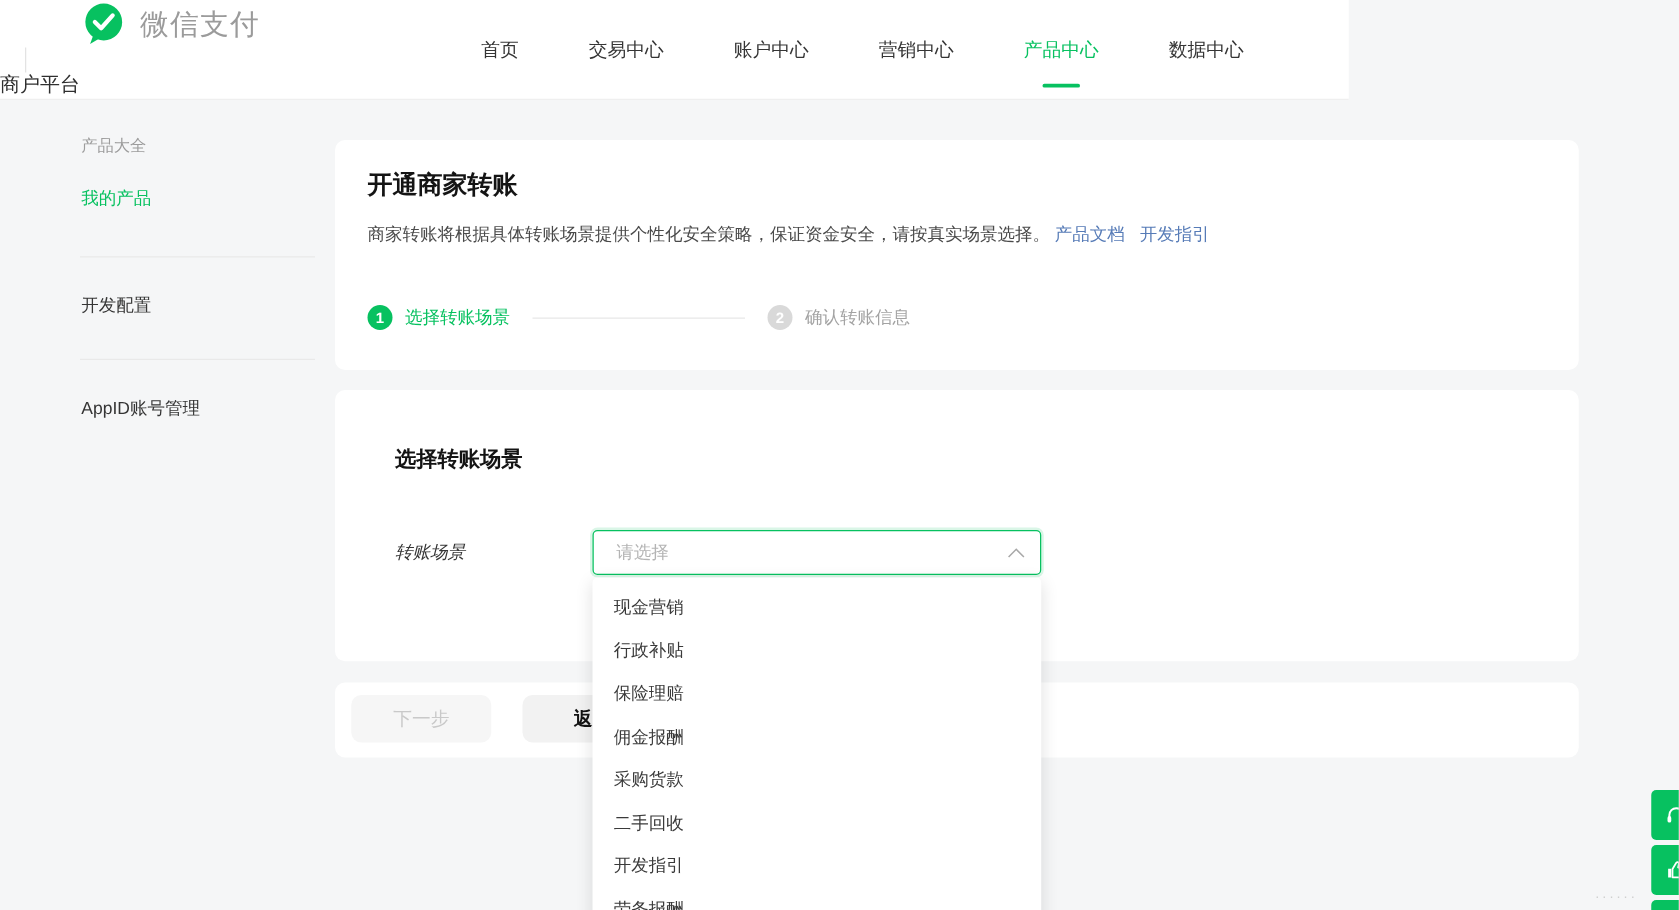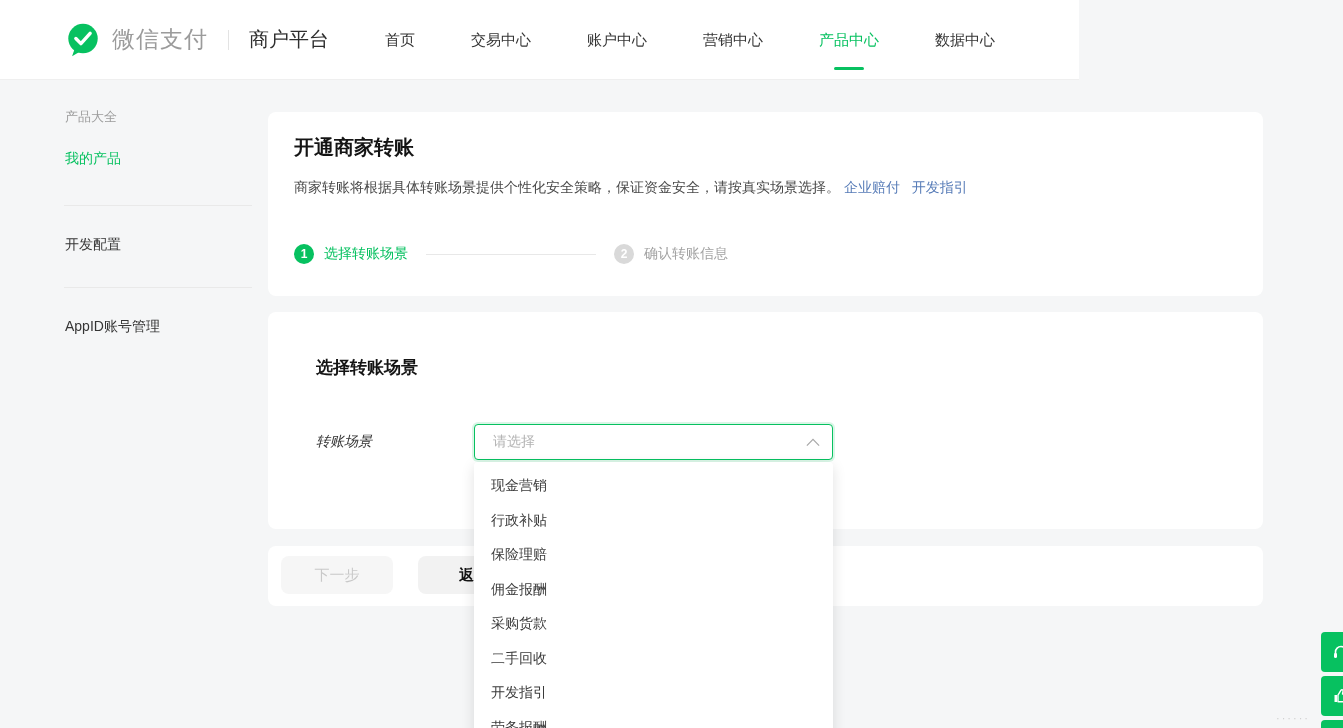--- a/index.html
+++ b/index.html
@@ -7,27 +7,27 @@
   body {
     font-family:"Liberation Sans","DejaVu Sans",sans-serif;
     background:#f5f6f7; color:#333; overflow:hidden;
   }
   #app { position:relative; width:1343px; height:728px; overflow:hidden; }
 
   
   .header {
     position:absolute; top:0; left:0; width:1079px; height:80px;
     background:#fff; border-bottom:1px solid #efefef;
-    display:flex; align-items:center; z-index:5;
+    display:flex; z-index:5;flex-direction:column;
   }
   .brand { display:flex; align-items:center; margin-left:64px; }
   .brand svg { width:38px; height:38px; display:block; }
   .logo-text { font-size:23px; color:#9b9b9b; letter-spacing:1px; margin-left:10px; }
   .brand-divider { width:1px; height:20px; background:#e3e3e3; margin:0 20px; }
-  .portal-label { font-size:20px; color:#2f2f2f; }
+  .portal-label { font-size:16px; color:#2f2f2f; }
   .nav { position:absolute; right:82px; top:0; height:80px; display:flex; align-items:center; gap:52px;font-family:Liberation Mono, monospace; }
   .nav-item { position:relative; font-size:15px; color:#353535; cursor:pointer; padding:6px 2px; }
   .nav-item.active { color:#07c160; }
   .nav-underline {
     position:absolute; left:50%; transform:translateX(-50%); bottom:-14px;
     width:30px; height:3px; border-radius:2px; background:#07c160;
   }
 
   
   .sidebar { position:absolute; left:0; top:80px; width:268px; height:648px;padding-left:36px; }
@@ -147,21 +147,21 @@
     <div class="side-divider d0"></div>
     <div class="side-item i1">开发配置</div>
     <div class="side-divider d1"></div>
     <div class="side-item i2">AppID账号管理</div>
   </div>
 
   <div class="card card-intro">
     <div class="intro-title">开通商家转账</div>
     <div class="intro-desc">
       <span>商家转账将根据具体转账场景提供个性化安全策略，保证资金安全，请按真实场景选择。</span>
-      <a>企业赔付</a>
+      <a>产品文档</a>
       <a>开发指引</a>
     </div>
     <div class="steps">
       <div class="step active">
         <span class="step-circle">1</span>
         <span class="step-label">选择转账场景</span>
       </div>
       <div class="step-line"></div>
       <div class="step">
         <span class="step-circle">2</span>

